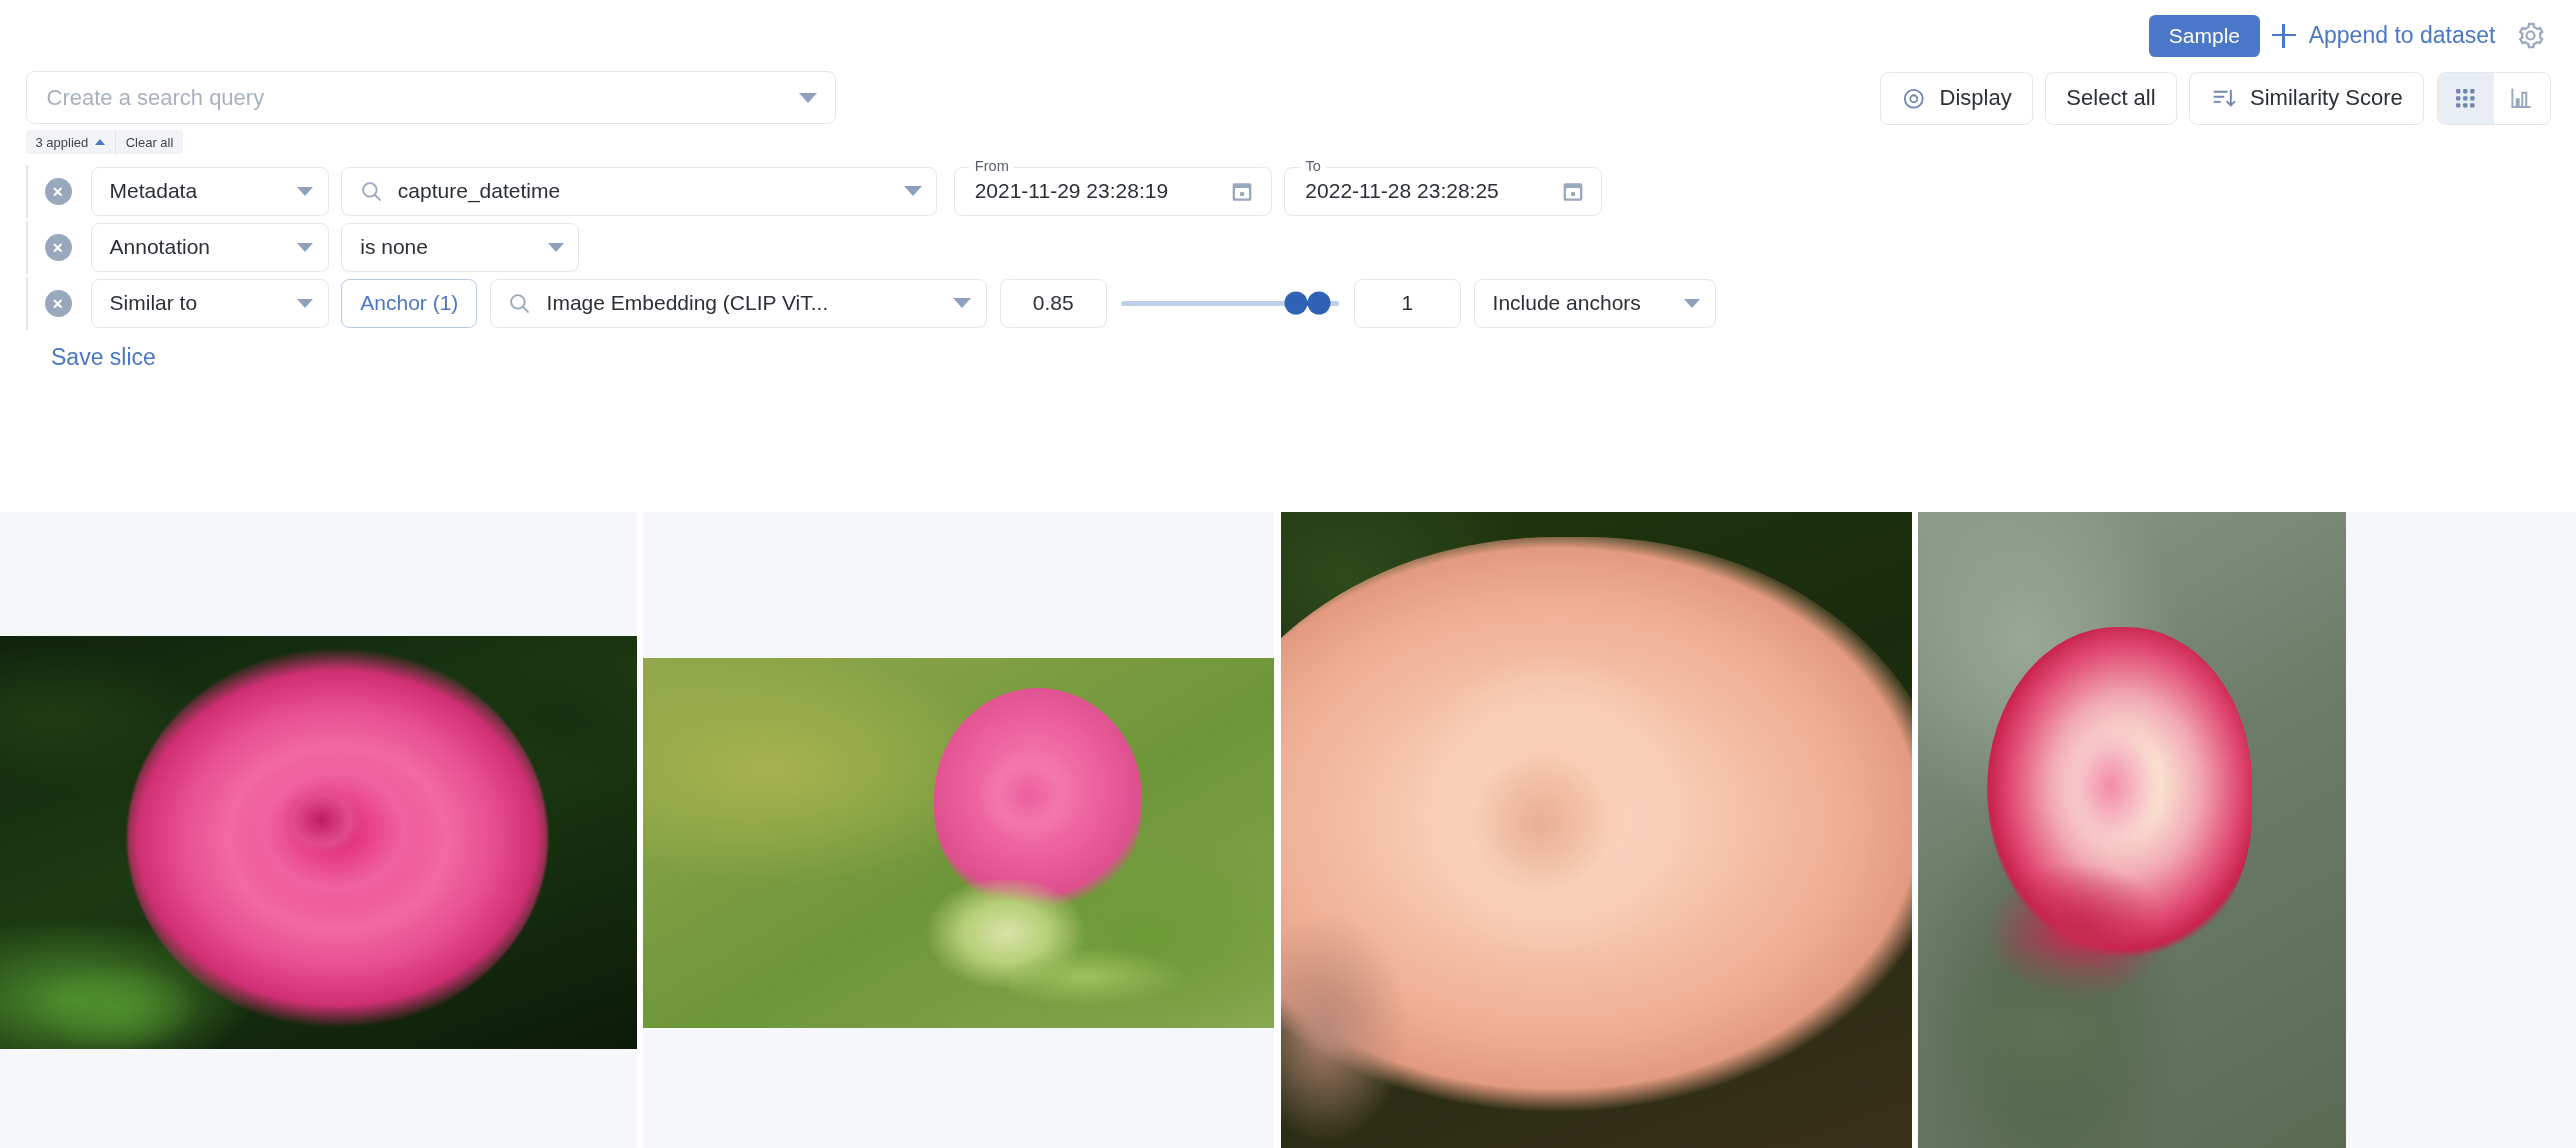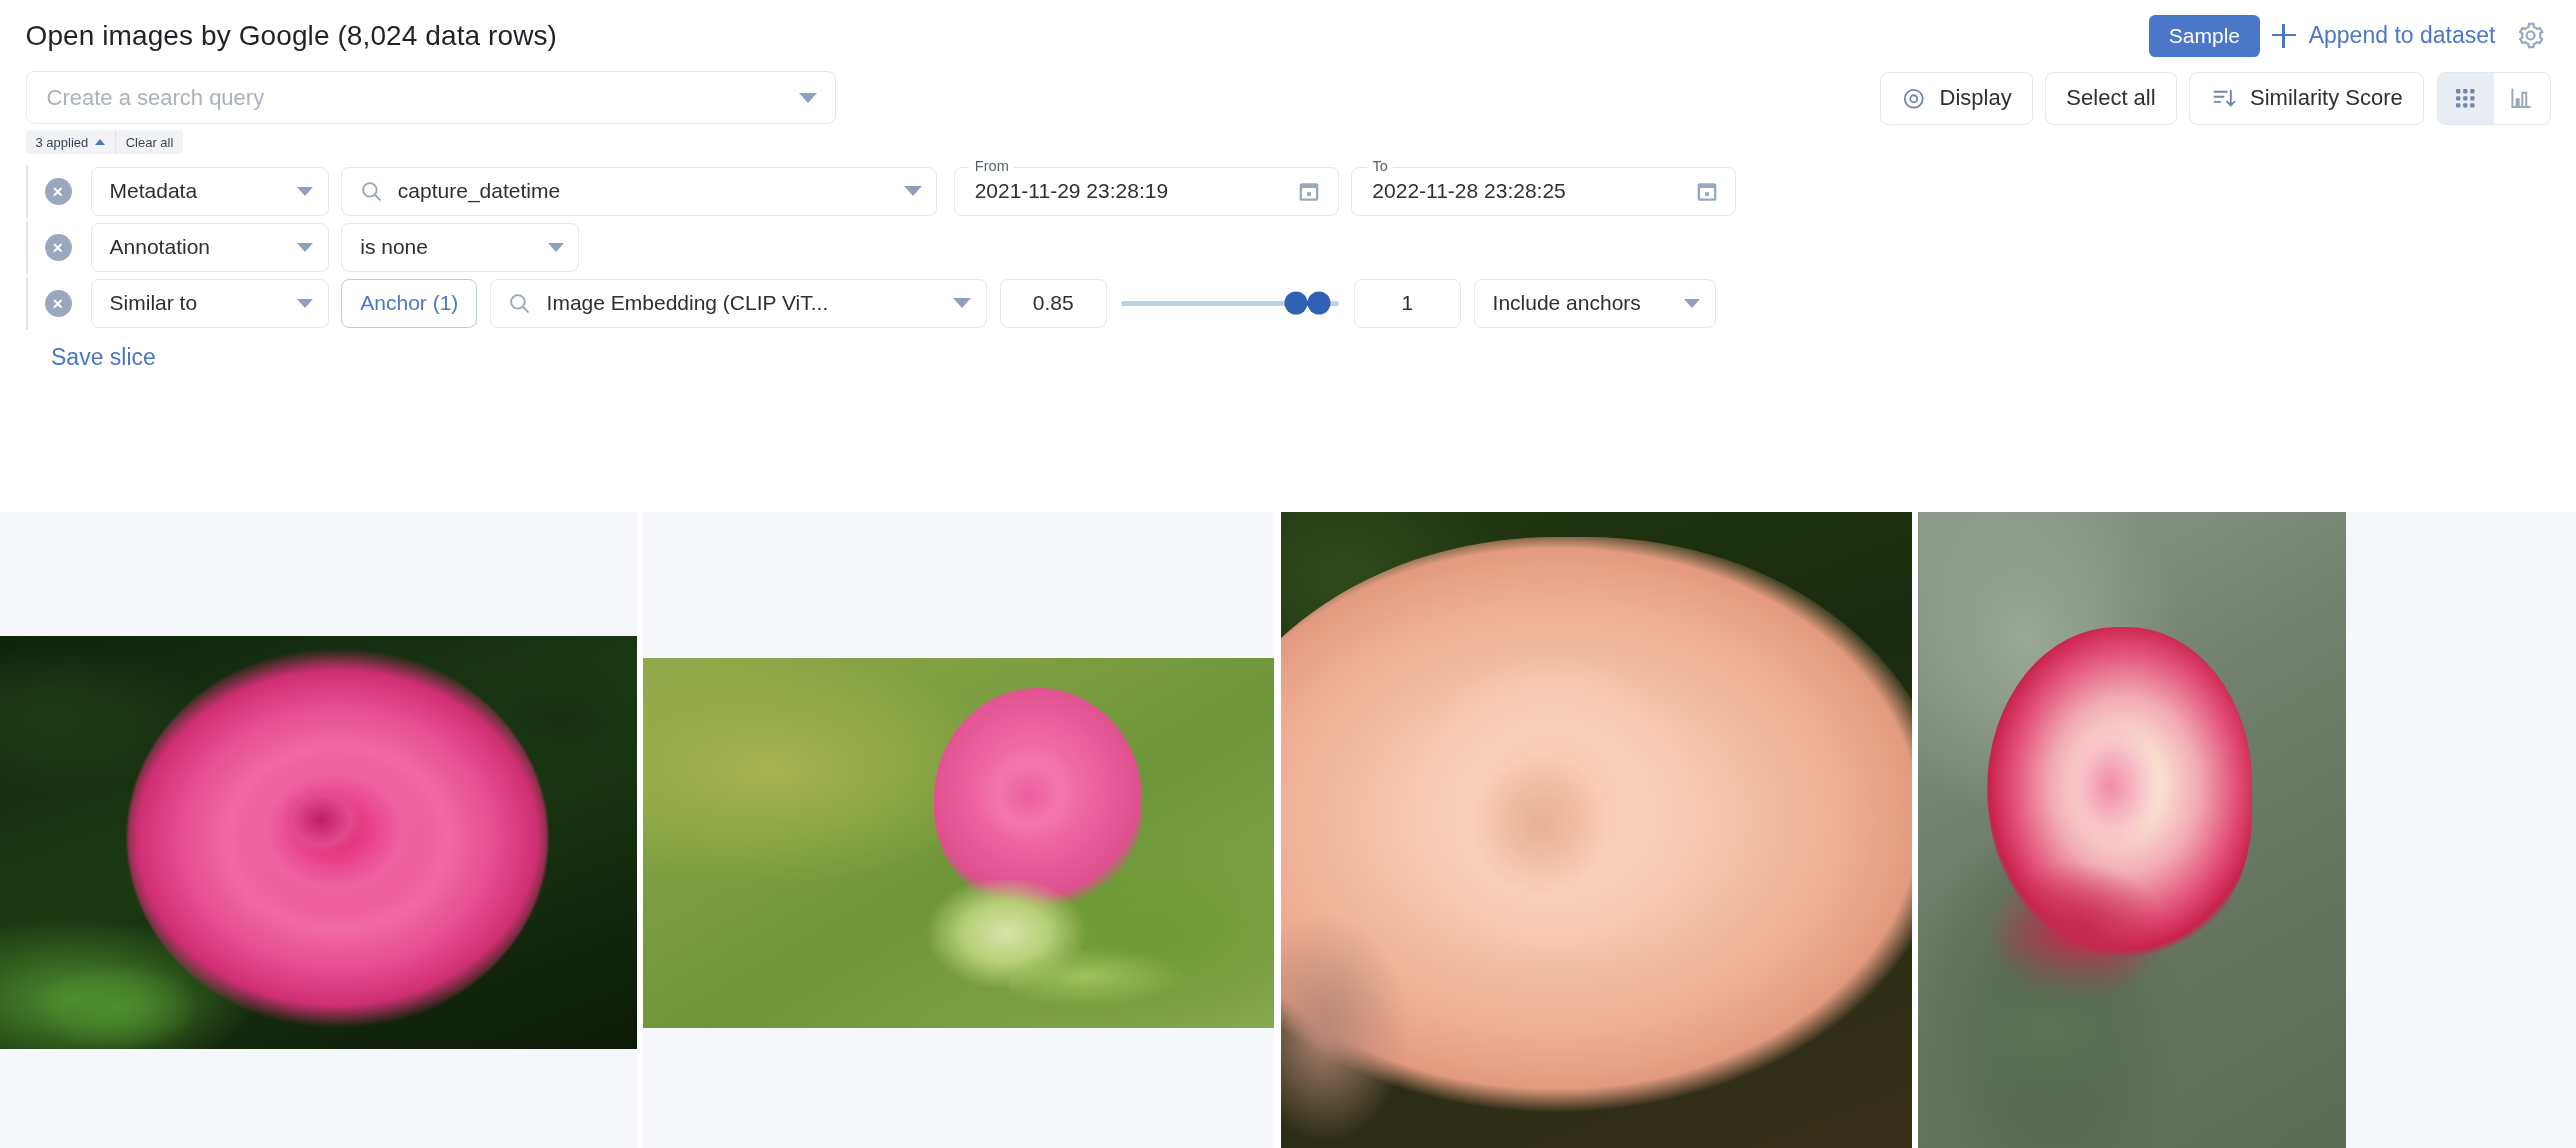--- a/index.html
+++ b/index.html
@@ -230,21 +230,21 @@
     gap: 14.6px;
   }
   .search-sel .txt { flex: 1; white-space: nowrap; overflow: hidden; }
   .gap-s { width: 12.7px; flex: 0 0 auto; }
   .gap-m { width: 16.4px; flex: 0 0 auto; }
 
   
   .date-field {
     position: relative;
     height: 49px;
-    width: 385px;
+    width: 318px;
     border: 1.4px solid #e3e6ec;
     border-radius: 8.2px;
     background: #fff;
     display: flex;
     align-items: center;
     padding: 0 14.6px 0 20px;
     cursor: text;
   }
   .date-field .legend {
     position: absolute;
@@ -384,21 +384,20 @@
   }
   .stem {
     position: absolute;
     border-radius: 50%;
   }
 </style>
 </head>
 <body>
 
 <div class="header">
-  <div class="page-title">Open images by Google  (8,024 data rows)</div>
   <div class="header-spacer"></div>
   <div class="header-actions">
     <button class="btn-sample">Sample</button>
     <div class="append-link">
       <span class="plus-icon"></span>
       <span>Append to dataset</span>
     </div>
     <div class="gear-btn">
       <svg width="31" height="31" viewBox="0 0 24 24" fill="none" stroke="#9aa8bd" stroke-width="1.7">
         <circle cx="12" cy="12" r="3.1"></circle>

